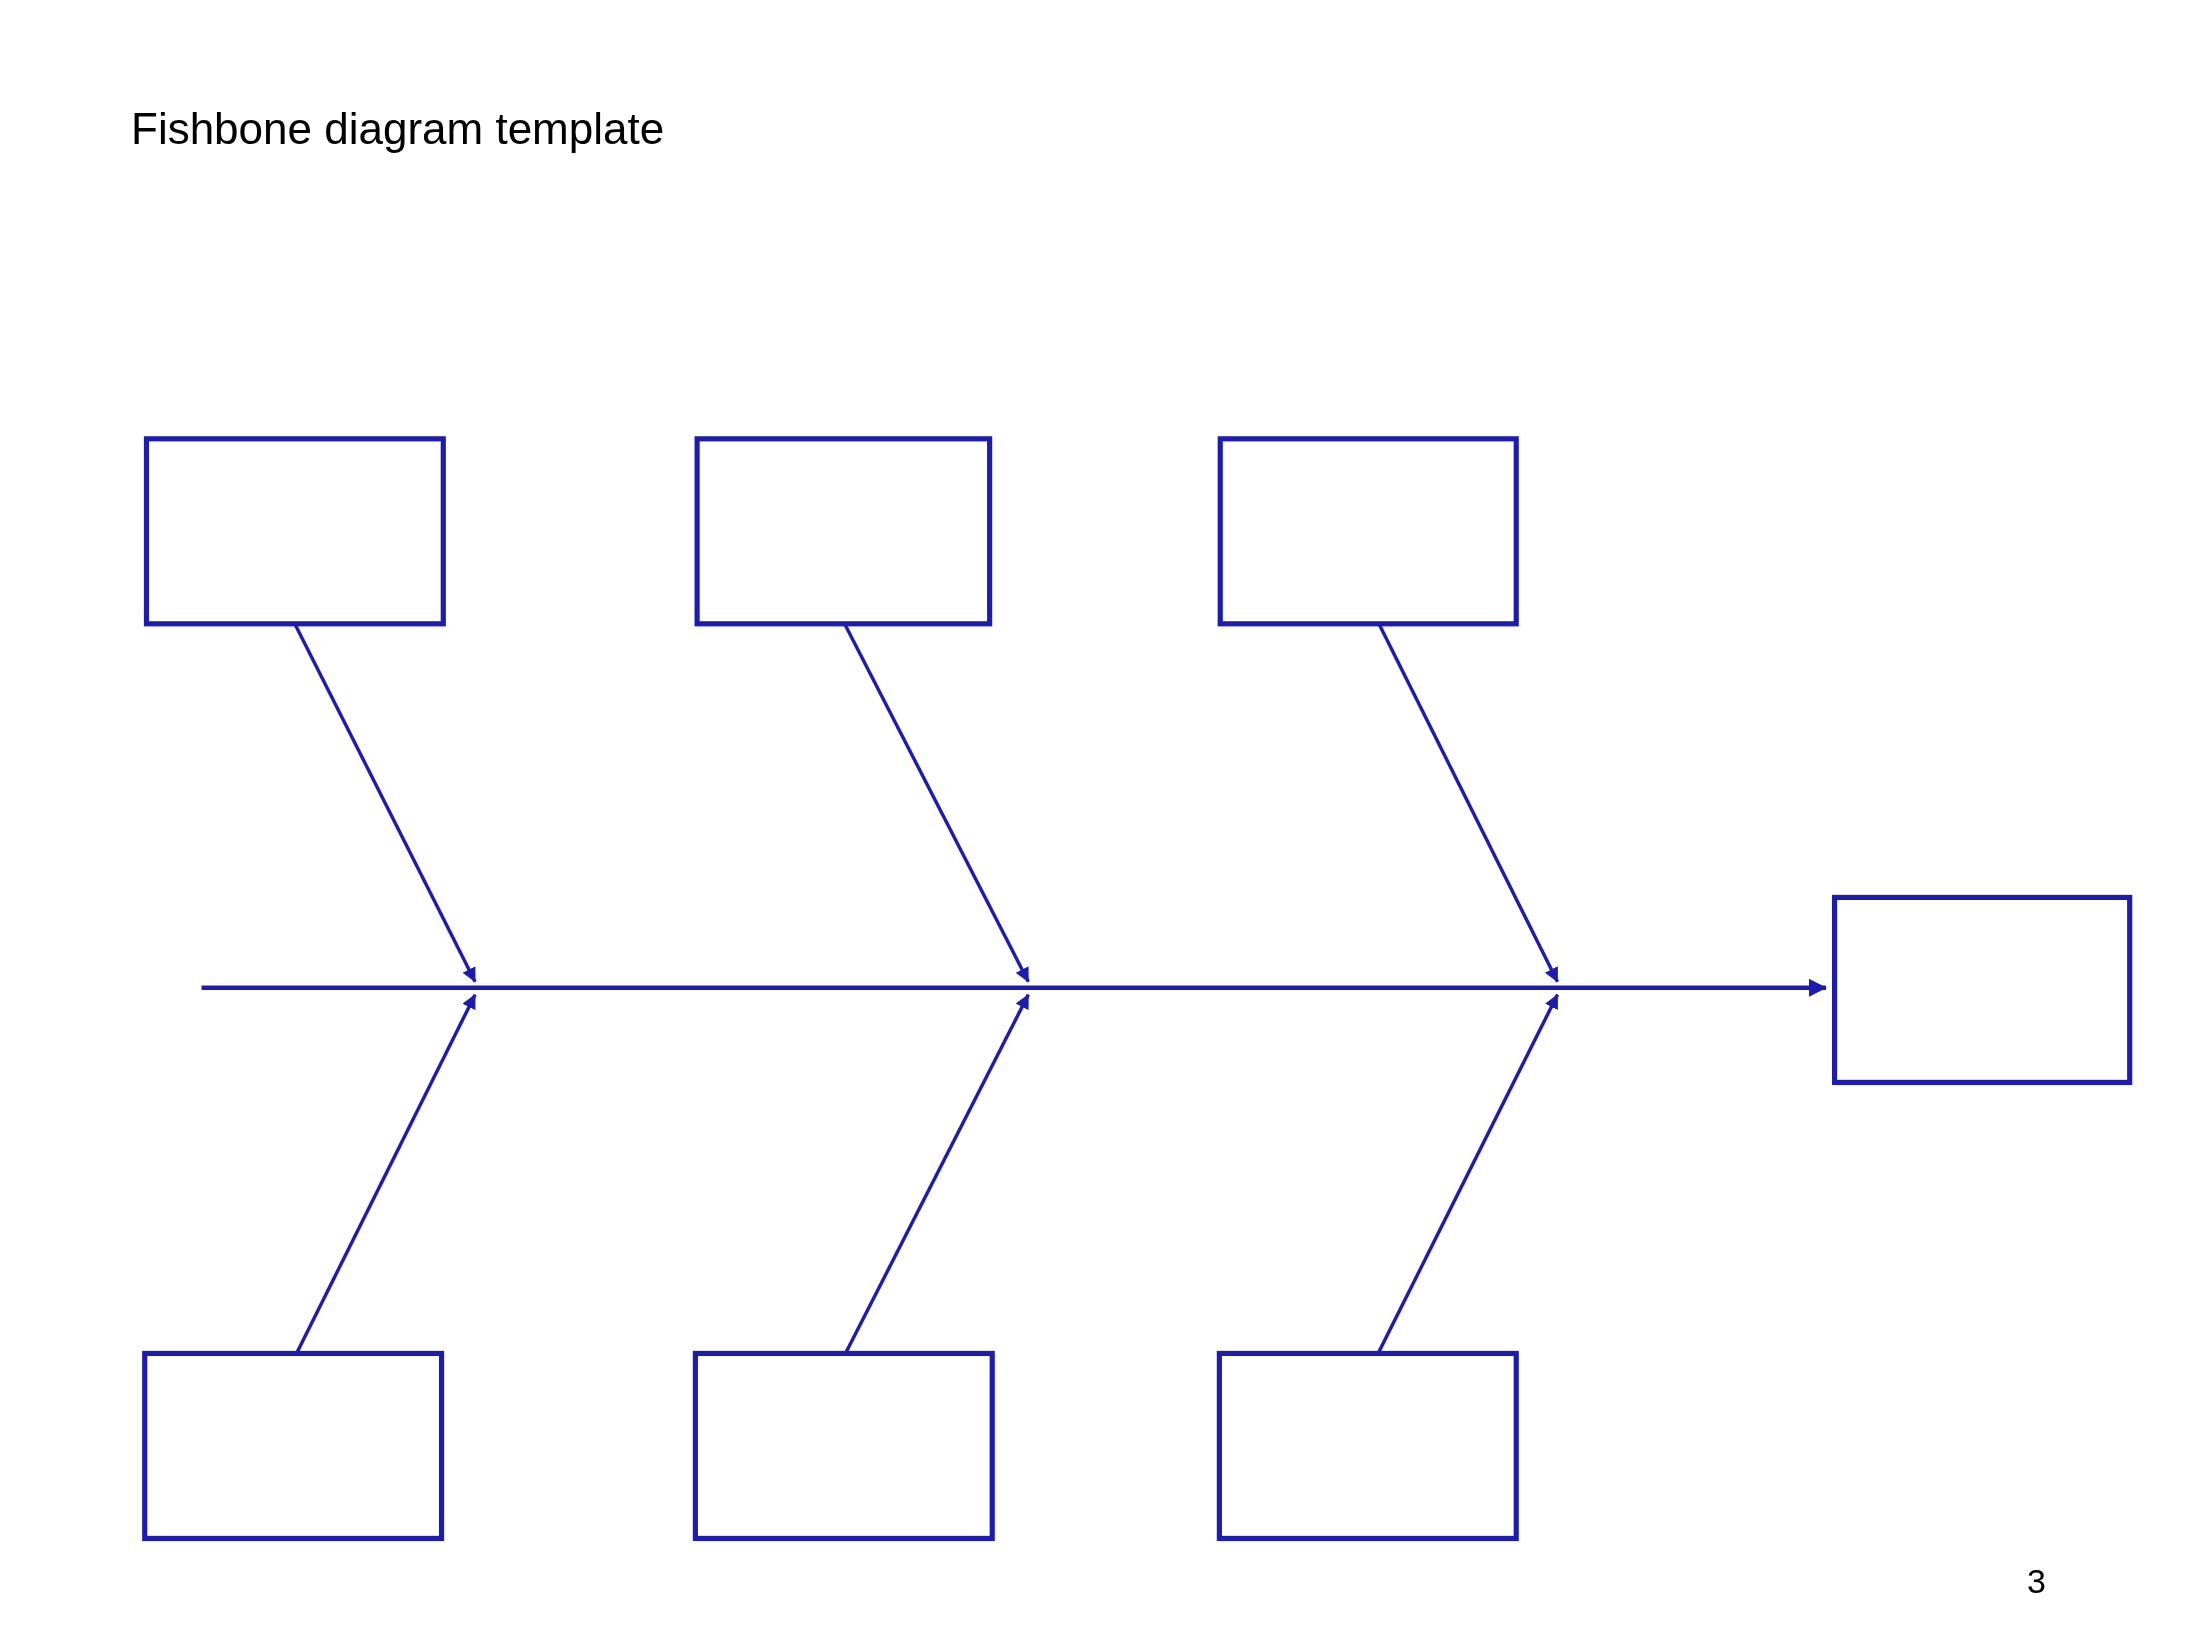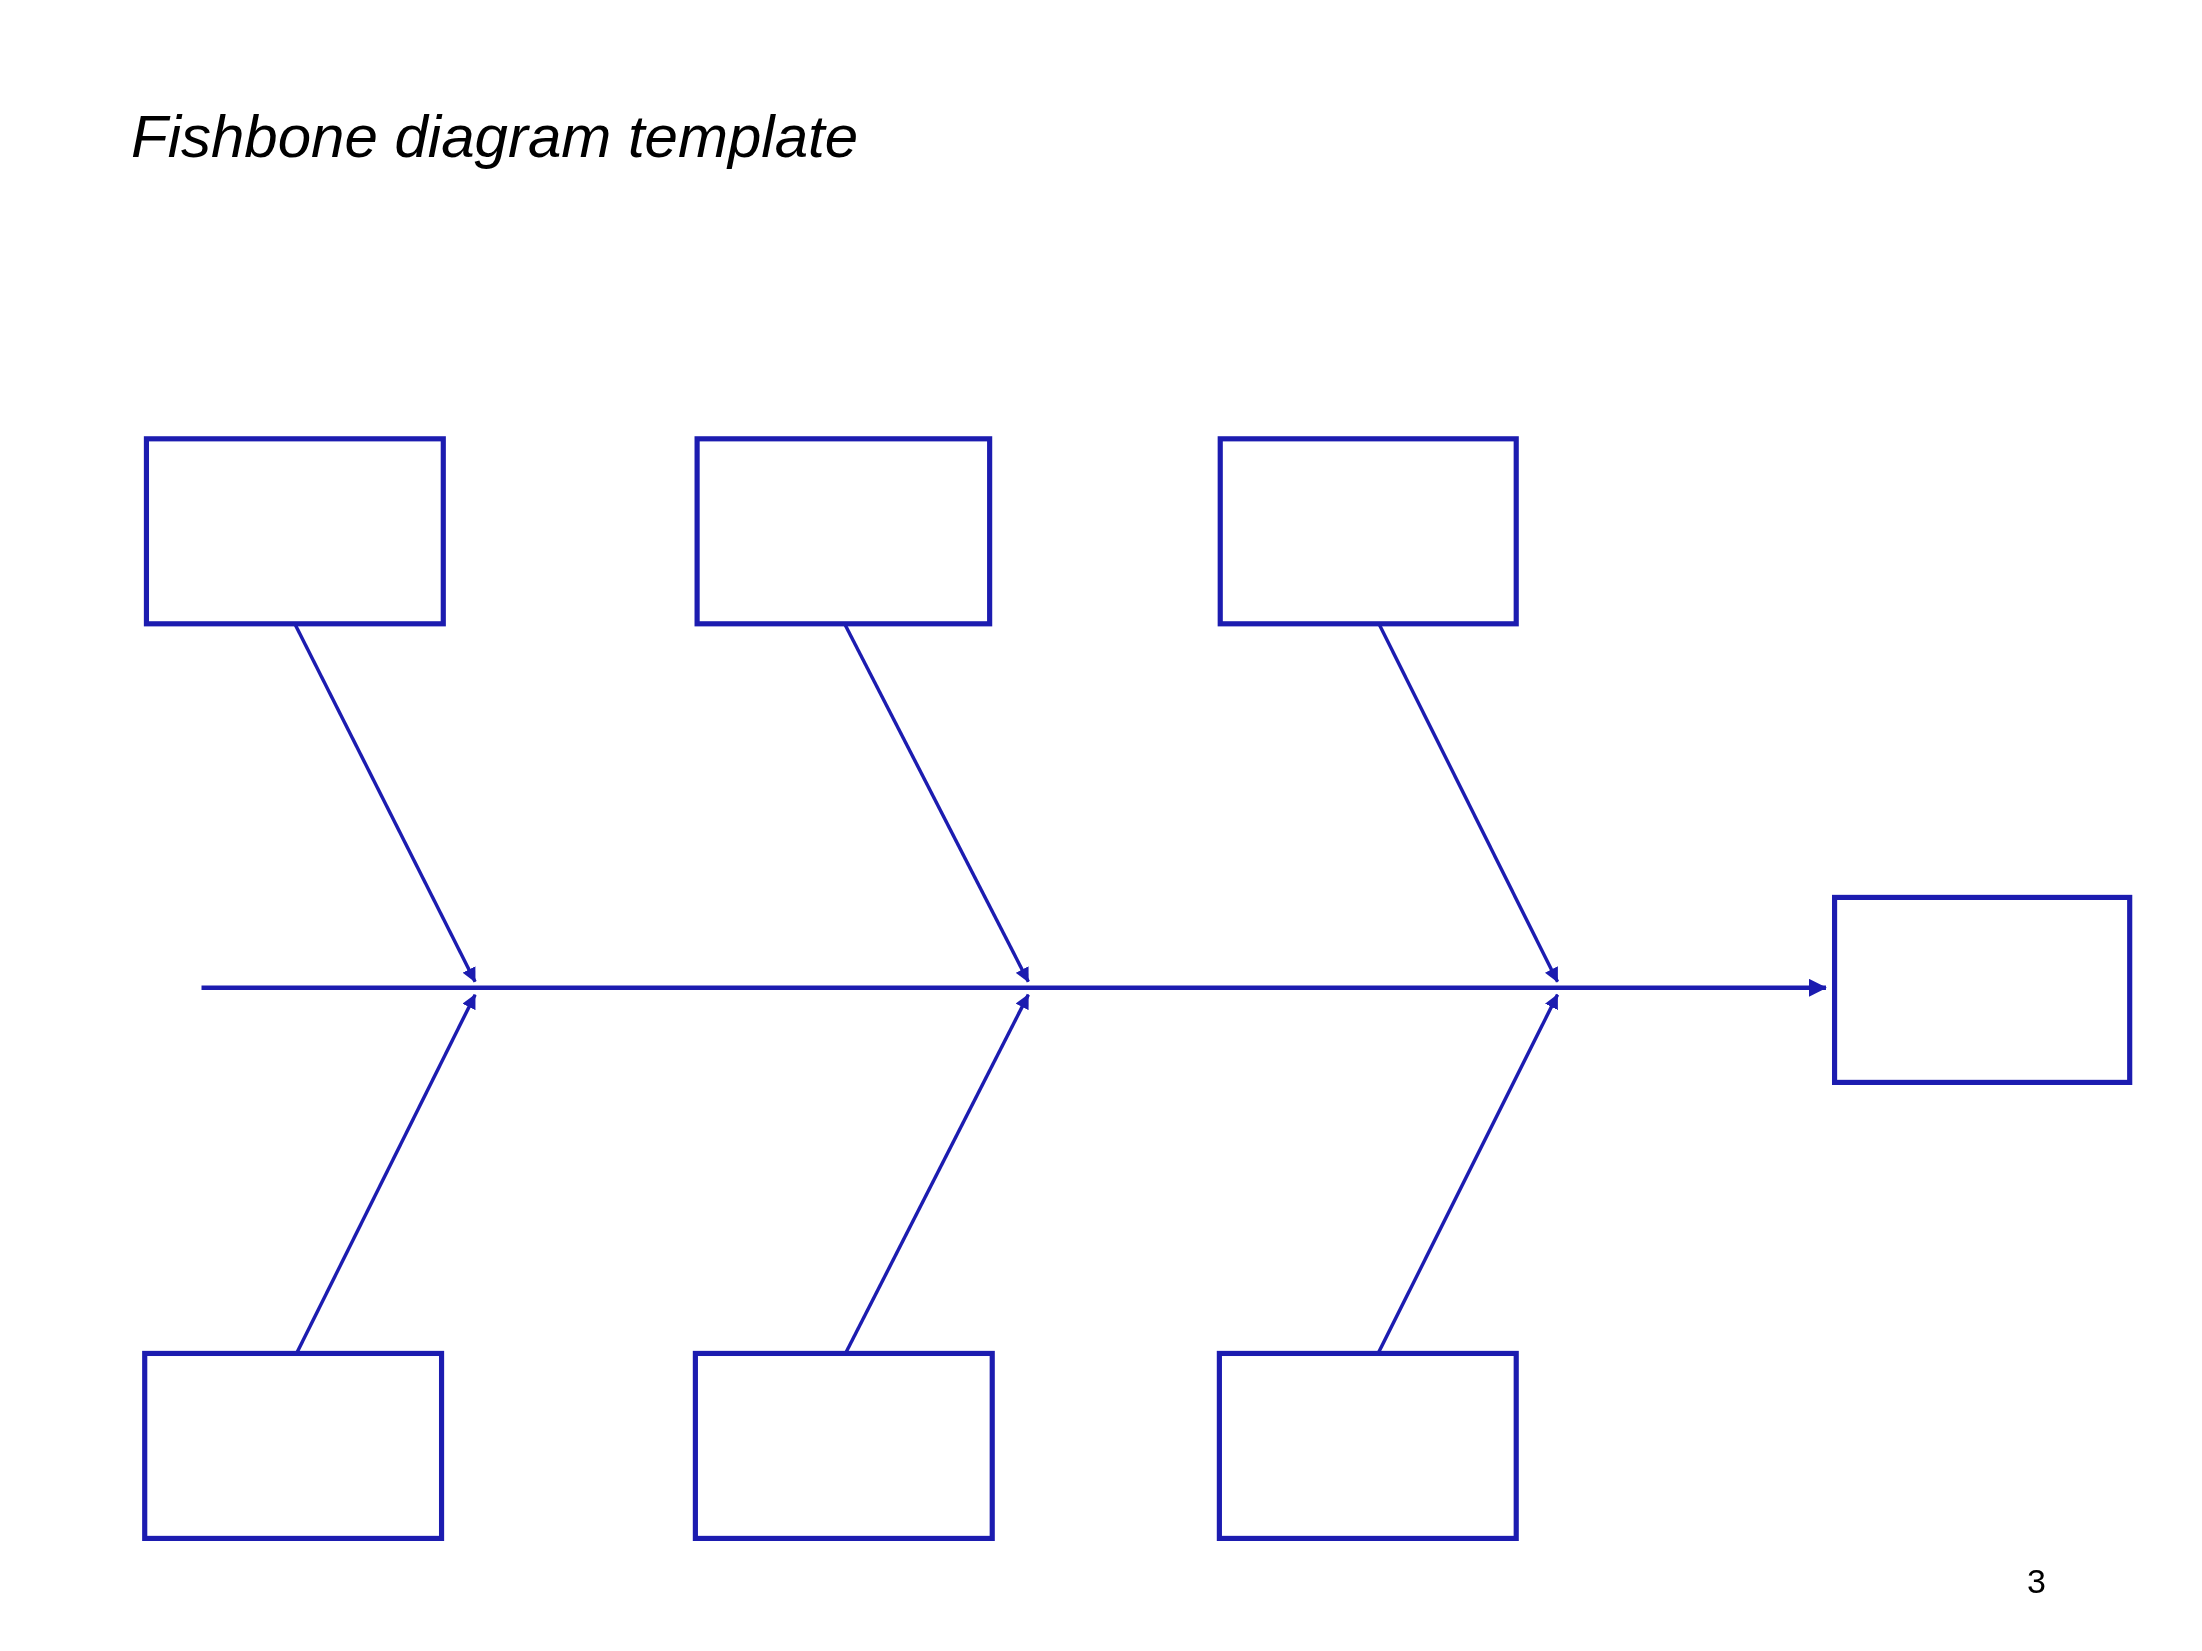--- a/index.html
+++ b/index.html
@@ -13,26 +13,25 @@
     height: 1652px;
     background: #ffffff;
     overflow: hidden;
     font-family: "Liberation Sans", "DejaVu Sans", sans-serif;
   }
   .slide-title {
     position: absolute;
     left: 131px;
     top: 107px;
     margin: 0;
-    font-size: 60px;
+    font-size: 44px;
     font-weight: 400;
     line-height: 1;
     color: #000000;
     white-space: nowrap;
-    font-style: italic;
   }
   .diagram-svg {
     position: absolute;
     left: 0;
     top: 0;
     width: 2203px;
     height: 1652px;
   }
   .page-number {
     position: absolute;

